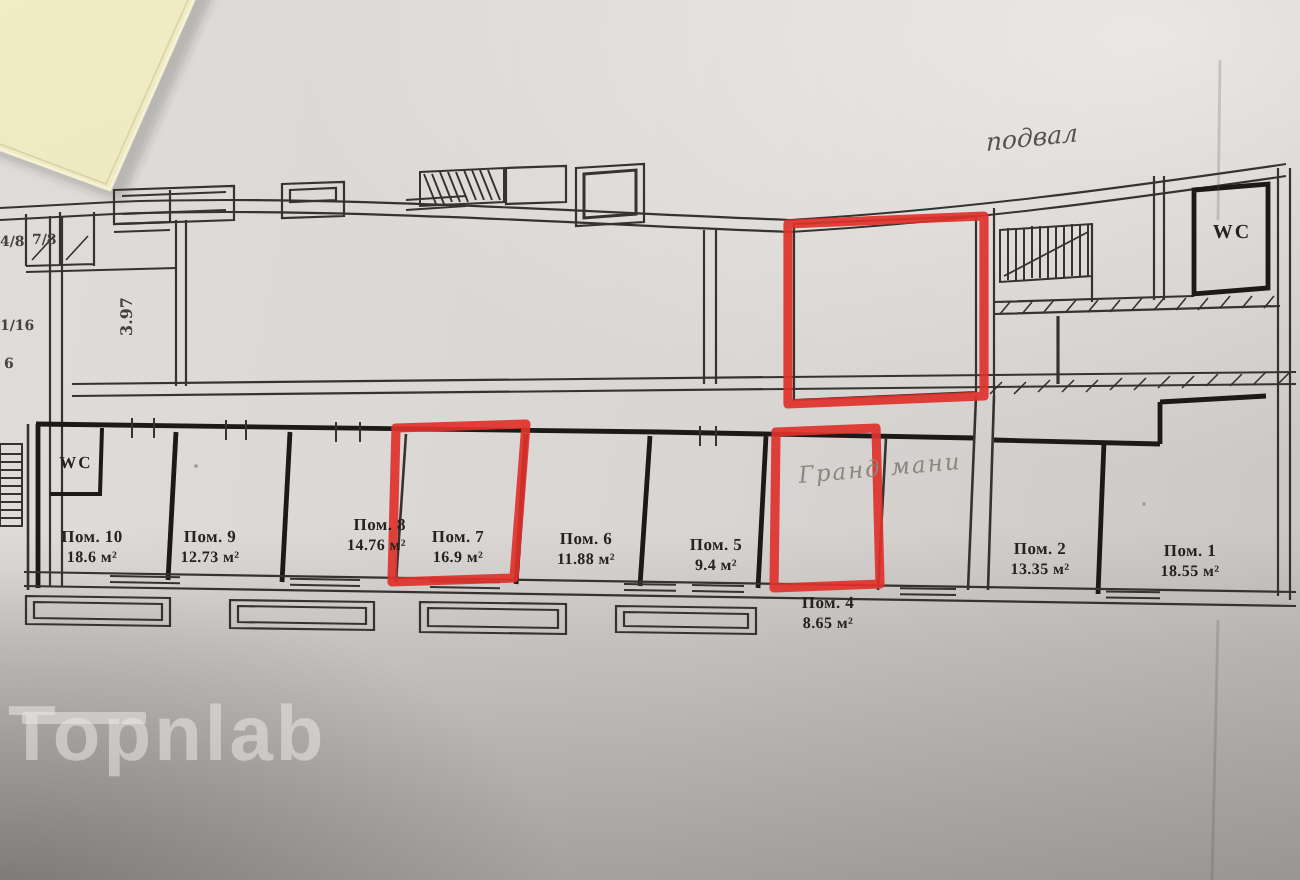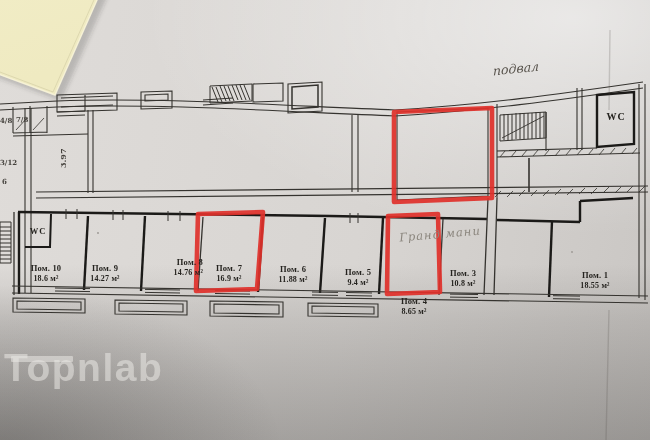--- a/index.html
+++ b/index.html
@@ -184,21 +184,21 @@
 
   <div class="lbl wc" style="left:601px;top:111px;width:30px;font-size:10px;">WC</div>
   <div class="lbl wc" style="left:25px;top:226px;width:26px;font-size:8.5px;">WC</div>
 
   <div class="lbl room-label" style="left:10px;top:263px;">
     <span class="rname">Пом. 10</span>
     <span class="area">18.6 м²</span>
   </div>
   <div class="lbl room-label" style="left:69px;top:263px;">
     <span class="rname">Пом. 9</span>
-    <span class="area">14.27 м²</span>
+    <span class="area">12.73 м²</span>
   </div>
   <div class="lbl room-label" style="left:131px;top:257px;text-align:right;">
     <span class="rname">Пом. 8</span>
     <span class="area">14.76 м²</span>
   </div>
   <div class="lbl room-label" style="left:193px;top:263px;">
     <span class="rname">Пом. 7</span>
     <span class="area">16.9 м²</span>
   </div>
   <div class="lbl room-label" style="left:257px;top:264px;">
@@ -206,30 +206,30 @@
     <span class="area">11.88 м²</span>
   </div>
   <div class="lbl room-label" style="left:322px;top:267px;">
     <span class="rname">Пом. 5</span>
     <span class="area">9.4 м²</span>
   </div>
   <div class="lbl room-label" style="left:378px;top:267px;margin-top:29px;">
     <span class="rname">Пом. 4</span>
     <span class="area">8.65 м²</span>
   </div>
-  <div class="lbl room-label" style="left:427px;top:268px;">
-    <span class="rname">Пом. 3</span>
-    <span class="area">10.8 м²</span>
+  <div class="lbl room-label" style="left:484px;top:269px;">
+    <span class="rname">Пом. 2</span>
+    <span class="area">13.35 м²</span>
   </div>
   <div class="lbl room-label" style="left:559px;top:270px;">
     <span class="rname">Пом. 1</span>
     <span class="area">18.55 м²</span>
   </div>
 
   <div class="dim" style="left:58px;top:168px;font-size:8px;transform:rotate(-90deg);transform-origin:0 0;">3.97</div>
   <div class="dim" style="left:0px;top:116px;">4/8</div>
   <div class="dim" style="left:16px;top:115px;">7/8</div>
-  <div class="dim" style="left:0px;top:158px;">3/12</div>
+  <div class="dim" style="left:0px;top:158px;">1/16</div>
   <div class="dim" style="left:2px;top:177px;">6</div>
 
   <div class="watermark-bar"></div>
   <div class="watermark">Topnlab</div>
 </div>
 
 </body></html>

